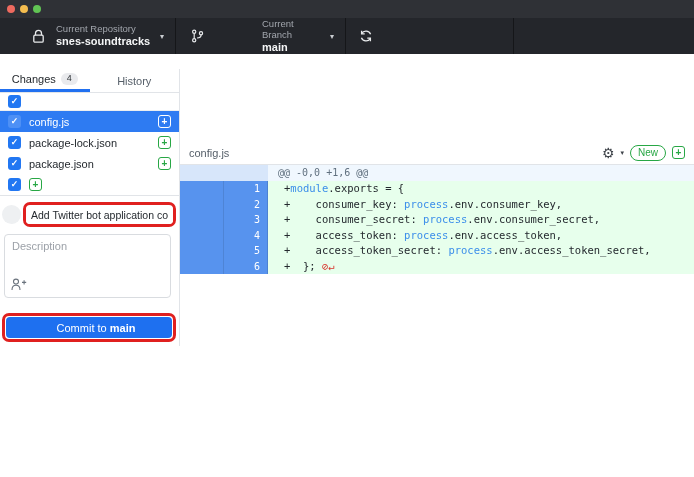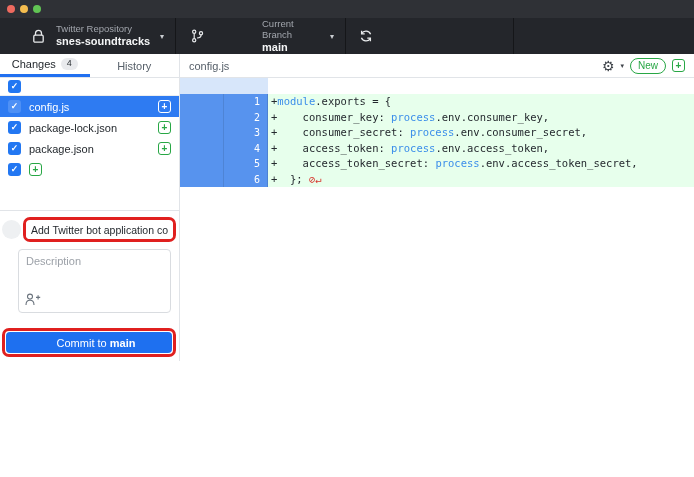--- a/index.html
+++ b/index.html
@@ -17,21 +17,21 @@
   .tb-sec.branch { width:170px; padding-left:13px;gap:47px; }
   .tb-sec.fetch { width:168px; padding-left:12px; }
   .tb-fill { flex:1; }
   .tb-icon { width:16px; display:flex; justify-content:center; margin-right:10px; flex:none; }
   .tb-text { display:flex; flex-direction:column; line-height:1.15; flex:1; min-width:0; }
   .tb-label { font-size:9.5px; color:#a2a6ad; }
   .tb-value { font-size:11px; font-weight:bold; color:#f4f5f6; }
   .tb-caret { color:#c9ccd1; font-size:8px; margin-right:11px; }
 
   
-  .content { display:flex; height:307px; }
+  .content { display:flex; height:307px;align-items:center; }
   .sidebar { width:180px; border-right:1px solid #e1e4e8; display:flex; flex-direction:column; background:#fff; }
   .main { flex:1; display:flex; flex-direction:column; background:#fff; min-width:0; }
 
   
   .tabs { height:24px; display:flex; border-bottom:1px solid #e1e4e8; }
   .tab { flex:1; display:flex; align-items:center; justify-content:center; gap:5px; font-size:11px; color:#57606a; cursor:default; }
   .tab.active { color:#24292e; border-bottom:3px solid #2170f0; }
   .tab-badge { background:#e9eaed; color:#303539; font-size:9px; border-radius:8px; padding:1px 6px; line-height:1.1; }
 
   
@@ -49,21 +49,21 @@
   .file-row.selected .status-plus { border-color:#fff; color:#fff; }
 
   
   .commit-area { margin-top:auto; border-top:1px solid #e1e4e8; padding:6px 3px 4px 2px; }
   .summary-row { display:flex; align-items:center; }
   .avatar { width:19px; height:19px; border-radius:50%; background:#eef0f2; flex:none; margin-right:2px; }
   .red-box { border:3px solid #e0201f; border-radius:7px; }
   .red-box.summary { flex:1; min-width:0; }
   .summary-input { width:100%; height:18px; border:none; outline:none; font-family:"Liberation Sans",sans-serif;
                    font-size:10.5px; color:#24292e; padding:0 5px; border-radius:4px; }
-  .desc-wrap { position:relative; margin:7px 5px 0 16px; }
+  .desc-wrap { position:relative; margin:7px 5px 0 2px; }
   .desc-box { width:100%; height:64px; border:1px solid #d9dce0; border-radius:4px; resize:none;
               font-family:"Liberation Sans",sans-serif; font-size:11px; color:#24292e; padding:5px 7px; outline:none; }
   .desc-box::placeholder { color:#9ca1a8; }
   .coauthor-icon { position:absolute; left:7px; bottom:7px; }
   .red-box.commit { margin-top:11px; padding:1px; }
   .commit-btn { width:100%; height:21px; background:#1e70f0; border:none; border-radius:4px; color:#fff;
                 font-family:"Liberation Sans",sans-serif; font-size:11px; cursor:default;padding-left:14px; }
   .commit-btn b { font-weight:bold; }
 
   
@@ -80,21 +80,21 @@
   .hunk-row { height:16px; display:flex; }
   .hunk-gutter { width:88px; flex:none; background:#d7e6fa; }
   .hunk-text { flex:1; background:#f0f7fe; font-family:"DejaVu Sans Mono",monospace; font-size:10px;
                color:#60707f; line-height:16px; padding-left:10px; white-space:pre; }
   .diff-line { height:15.5px; display:flex; }
   .gut { width:44px; flex:none; background:#5793ee; }
   .gut.old { border-right:1px solid rgba(0,0,0,0.10); }
   .gut.new { color:#fff; font-family:"DejaVu Sans Mono",monospace; font-size:10px; line-height:15.5px;
              text-align:right; padding-right:7px; border-right:1px solid rgba(0,0,0,0.12); }
   .code { flex:1; background:#e7ffec; font-family:"DejaVu Sans Mono",monospace; font-size:10.5px;
-          line-height:15.5px; color:#24292e; white-space:pre; padding-left:3px; min-width:0; overflow:hidden; }
+          line-height:15.5px; color:#24292e; white-space:pre; padding-left:16px; min-width:0; overflow:hidden; }
   .seg-plain { color:#24292e; }
   .seg-keyword { color:#3b8eea; }
   .seg-marker { color:#d8352c; }
   .diff-rest { flex:1; background:#fff; }
 </style>
 </head>
 <body>
 
 <div class="window">
 
@@ -106,21 +106,21 @@
 
   <div class="toolbar">
     <div class="tb-sec repo">
       <span class="tb-icon">
         <svg width="13" height="15" viewBox="0 0 13 15">
             <path d="M3.5 6.2 V4.3 a3 3 0 0 1 6 0 V6.2" fill="none" stroke="#e8eaec" stroke-width="1.3"></path>
             <rect x="1.8" y="6.2" width="9.4" height="7" rx="1.2" fill="none" stroke="#e8eaec" stroke-width="1.3"></rect>
           </svg>
       </span>
       <span class="tb-text">
-        <span class="tb-label">Twitter Repository</span>
+        <span class="tb-label">Current Repository</span>
         <span class="tb-value">snes-soundtracks</span>
       </span>
       <span class="tb-caret">▾</span>
     </div>
     <div class="tb-sec branch">
       <span class="tb-icon">
         <svg width="13" height="14" viewBox="0 0 13 14">
             <circle cx="3.2" cy="2.8" r="1.6" fill="none" stroke="#e8eaec" stroke-width="1.2"></circle>
             <circle cx="3.2" cy="11.2" r="1.6" fill="none" stroke="#e8eaec" stroke-width="1.2"></circle>
             <circle cx="10" cy="4.2" r="1.6" fill="none" stroke="#e8eaec" stroke-width="1.2"></circle>
@@ -214,20 +214,21 @@
         <span class="fh-title">config.js</span>
         <span class="fh-icons">
           <span class="gear">⚙</span>
           <span class="gear-caret">▾</span>
           <span class="new-pill">New</span>
           <span class="expand-plus">+</span>
         </span>
       </div>
       <div class="hunk-row">
         <span class="hunk-gutter"></span>
+        <span class="hunk-text">@@ -0,0 +1,6 @@</span>
       </div>
       <div>
           <div class="diff-line">
             <span class="gut old"></span>
             <span class="gut new">1</span>
             <span class="code"><span class="seg-plain">+</span><span class="seg-keyword">module</span><span class="seg-plain">.exports = {</span></span>
           </div>
           <div class="diff-line">
             <span class="gut old"></span>
             <span class="gut new">2</span>

